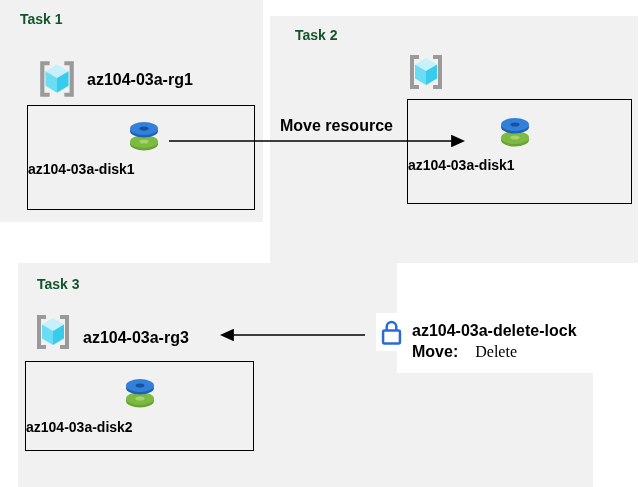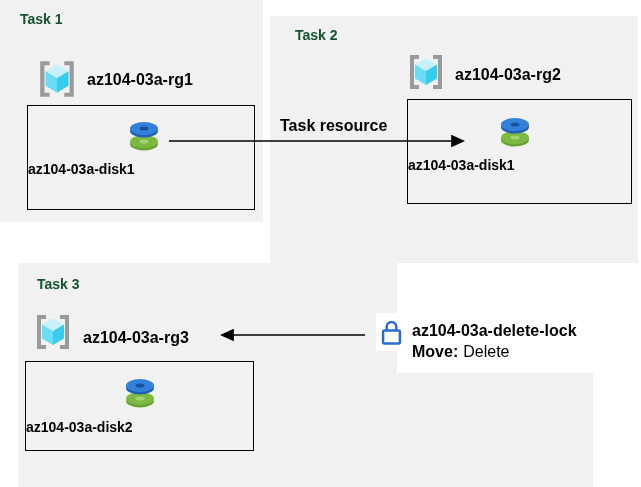--- a/index.html
+++ b/index.html
@@ -24,21 +24,21 @@
   .box-label{
     position:absolute;left:0;right:0;text-align:left;
     font-size:14px;font-weight:700;color:#000;white-space:nowrap;
   }
   .icon{position:absolute;}
   .arrow-layer{position:absolute;left:0;top:0;pointer-events:none;}
   .lock-bg{
     position:absolute;background:#ffffff;display:flex;
     align-items:center;justify-content:center;
   }
-  .type-line .normal{font-weight:400;margin-left:5px;}
+  .type-line .normal{font-weight:400;margin-left:17px;font-family:Liberation Serif, serif;}
 </style>
 </head>
 <body>
 
 <div id="canvas">
 
   <svg width="0" height="0" style="position:absolute" aria-hidden="true">
     <defs>
       <symbol id="sym-rg" viewBox="0 0 40 40">
         <path d="M13 5 H6 V35 H13" fill="none" stroke="#9A9A9A" stroke-width="4"></path>
@@ -75,29 +75,28 @@
       </svg>
     <div class="box-label" style="top:55px;">az104-03a-disk1</div>
   </div>
 
   <div class="panel" style="left:270px;top:16px;width:368px;height:268px;">
     <div class="task-title" style="left:25px;top:11px;">Task 2</div>
   </div>
   <svg class="icon" style="left:406px;top:52px;" width="40" height="40">
       <use href="#sym-rg"></use>
     </svg>
-  <div class="label" style="left:455px;top:66px;">az104-03a-rg2</div>
   <div class="res-box" style="left:407px;top:99px;width:225px;height:105px;">
     <svg class="icon" style="left:90px;top:14px;" width="34" height="34">
         <use href="#sym-disks"></use>
       </svg>
     <div class="box-label" style="top:57px;">az104-03a-disk1</div>
   </div>
 
-  <div class="label" style="left:280px;top:117px;">Task resource</div>
+  <div class="label" style="left:280px;top:117px;">Move resource</div>
 
   <div class="panel" style="left:18px;top:263px;width:575px;height:224px;"></div>
 
   <div class="white-mask" style="left:397px;top:263px;width:244px;height:110px;"></div>
   <div class="task-title" style="left:37px;top:276px;">Task 3</div>
   <svg class="icon" style="left:33px;top:312px;" width="40" height="40">
       <use href="#sym-rg"></use>
     </svg>
   <div class="label" style="left:83px;top:329px;">az104-03a-rg3</div>
   <div class="res-box" style="left:25px;top:361px;width:229px;height:90px;">

